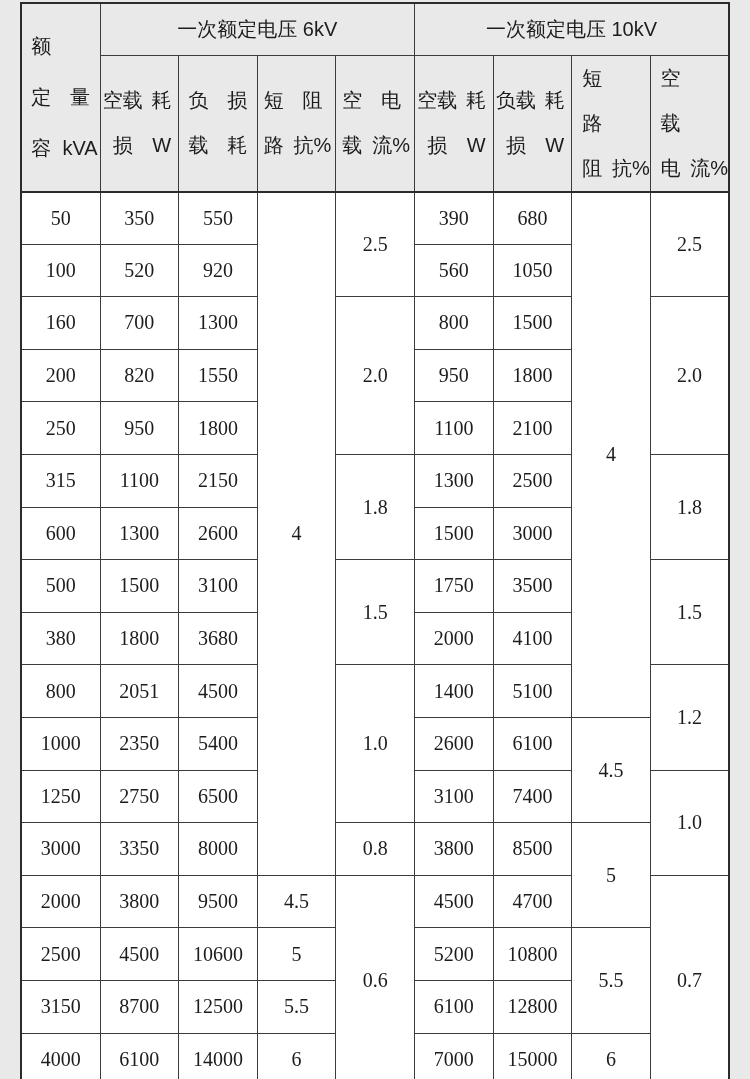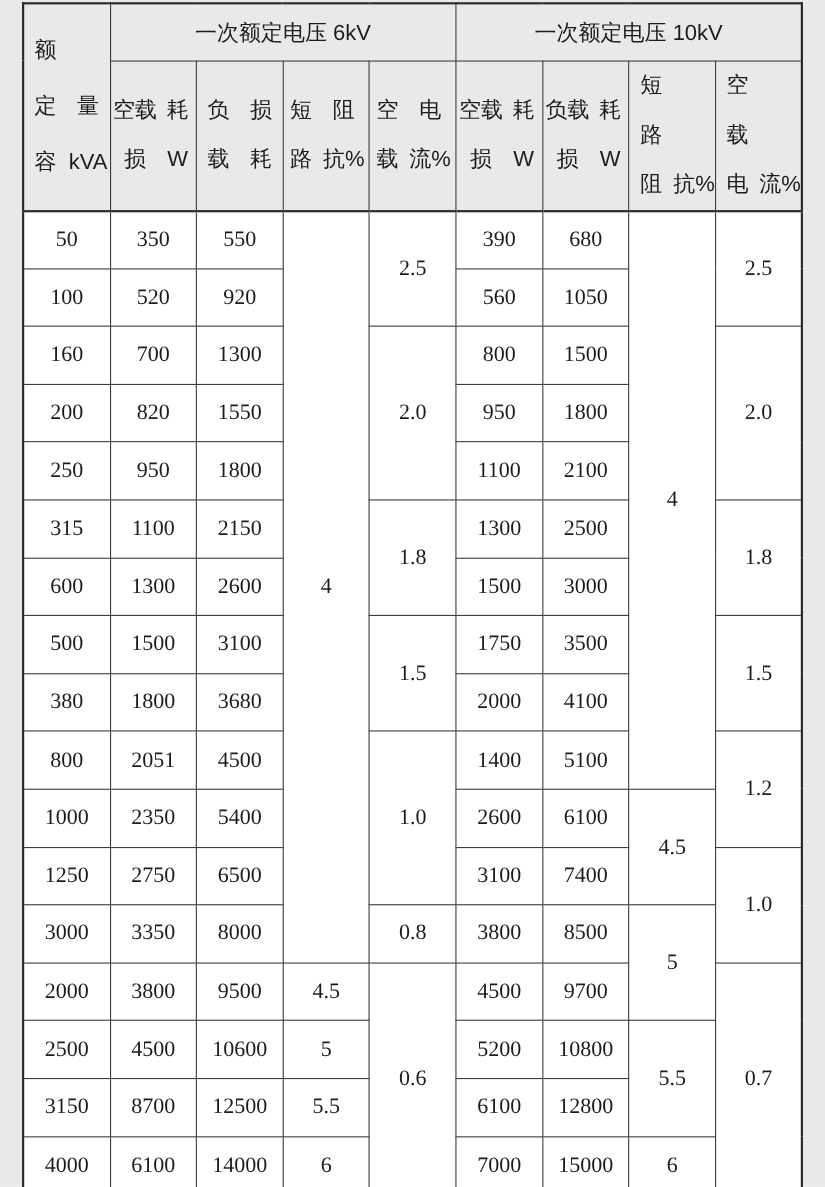--- a/index.html
+++ b/index.html
@@ -230,21 +230,21 @@
         <td>8500</td>
         <td rowspan="2">5</td>
       </tr>
       <tr>
         <td>2000</td>
         <td>3800</td>
         <td>9500</td>
         <td>4.5</td>
         <td rowspan="4">0.6</td>
         <td>4500</td>
-        <td>9700</td>
+        <td>4700</td>
         <td rowspan="4">0.7</td>
       </tr>
       <tr>
         <td>2500</td>
         <td>4500</td>
         <td>10600</td>
         <td>5</td>
         <td>5200</td>
         <td>10800</td>
         <td rowspan="2">5.5</td>

